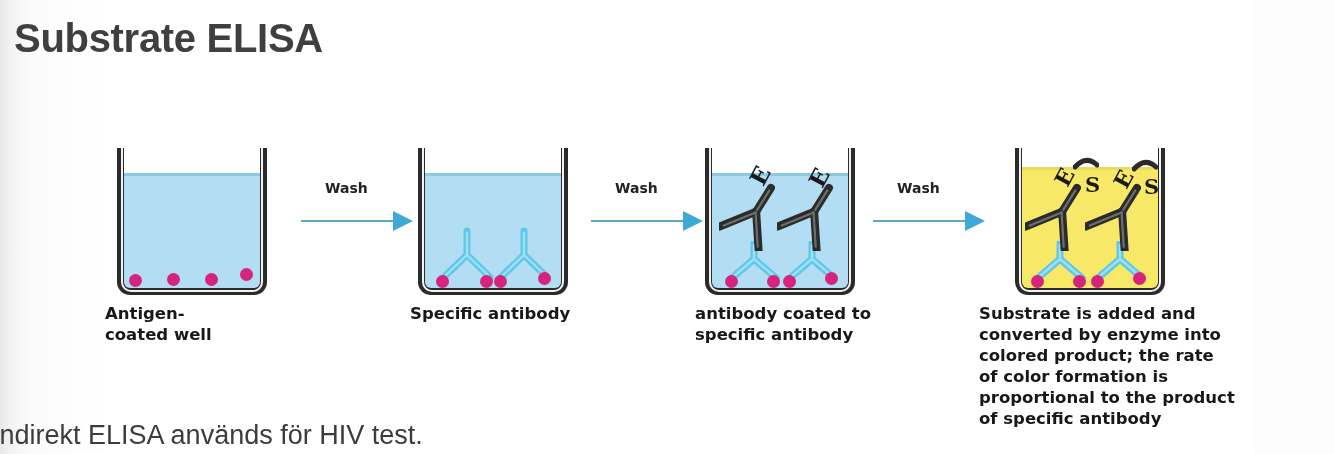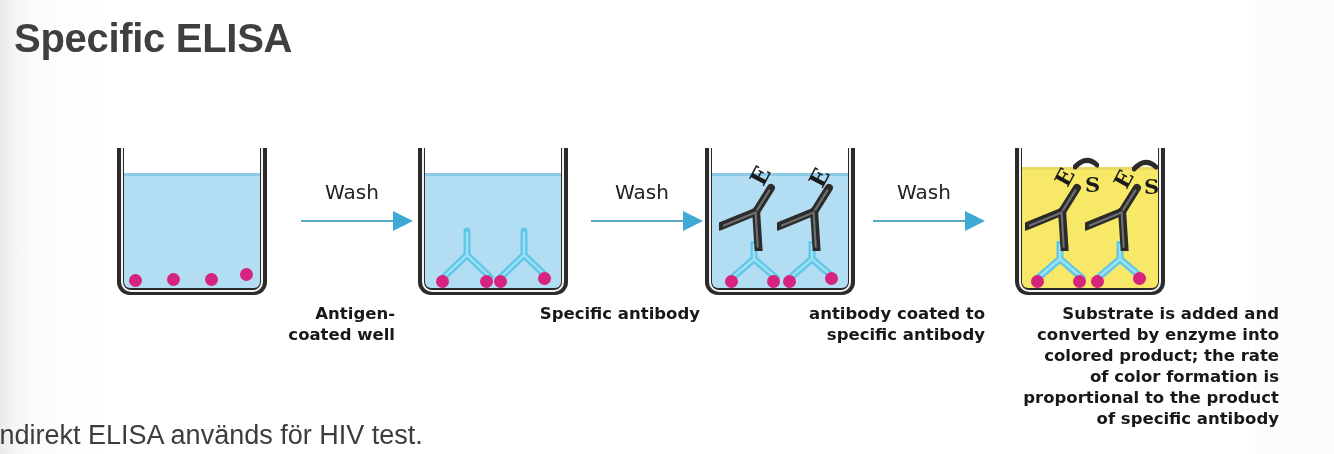--- a/index.html
+++ b/index.html
@@ -150,22 +150,22 @@
     width: 120px;
     height: 64px;
   }
   .arrow-group.a1 { left: 196px; }
   .arrow-group.a2 { left: 486px; }
   .arrow-group.a3 { left: 768px; }
   .arrow-label {
     position: absolute;
     top: 0;
     left: 24px;
-    font-size: 20px;
-    font-weight: normal;
+    font-size: 14px;
+    font-weight: bold;
     color: #222222;
     font-family: "DejaVu Sans", sans-serif;
   }
   .arrow-line {
     position: absolute;
     left: 0;
     top: 40px;
     width: 100px;
     height: 2px;
     background: #5aa8c4;
@@ -178,21 +178,21 @@
     border-top: 10px solid transparent;
     border-bottom: 10px solid transparent;
     border-left: 20px solid #3fa9d6;
   }
 
   
   .caption {
     position: absolute;
     top: 184px;
     width: 100%;
-    text-align: right;
+    text-align: left;
     font-family: "DejaVu Sans", sans-serif;
     font-size: 16.5px;
     font-weight: bold;
     color: #181818;
     line-height: 1.27;
   }
   .caption.wide { width: 300px; left: -6px; }
 
   
   .bottom-text {
@@ -211,21 +211,21 @@
     color: #1a1a1a;
     z-index: 6;
   }
 </style>
 </head>
 <body>
 
 <div class="slide">
   <div class="slide-bg-right"></div>
 
-  <div class="title">Specific ELISA</div>
+  <div class="title">Substrate ELISA</div>
 
   <div class="figure-panel">
 
     <div class="well-col c1">
       <div class="well w1">
         <div class="well-inner">
           <div class="liquid blue">
             <div class="liquid-surface"></div>
           </div>
           <div class="antigen" style="left:12px;bottom:8px;"></div>

